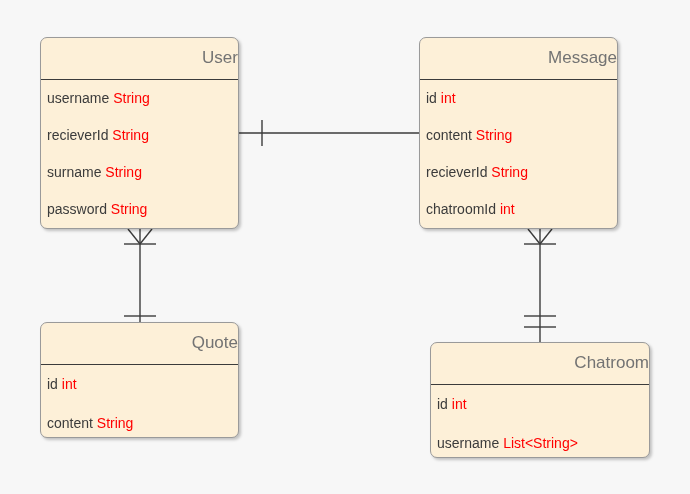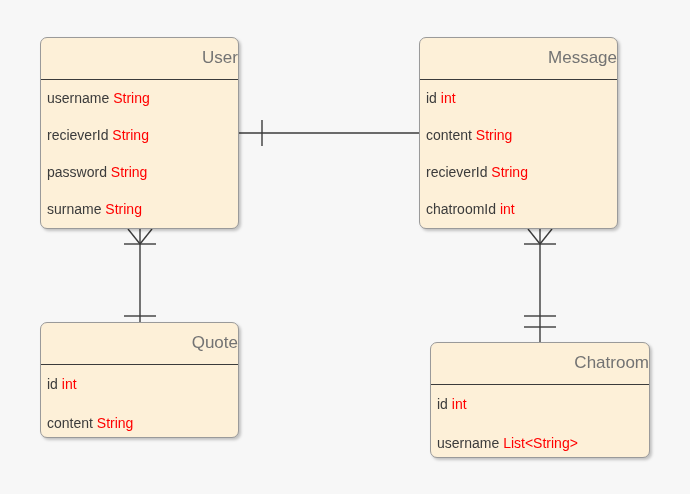--- a/index.html
+++ b/index.html
@@ -127,25 +127,25 @@
     <ul class="attr-list">
       <li class="attr-row">
         <span class="attr-name">username</span>
         <span class="attr-type">String</span>
       </li>
       <li class="attr-row">
         <span class="attr-name">recieverId</span>
         <span class="attr-type">String</span>
       </li>
       <li class="attr-row">
-        <span class="attr-name">password</span>
+        <span class="attr-name">surname</span>
         <span class="attr-type">String</span>
       </li>
       <li class="attr-row">
-        <span class="attr-name">surname</span>
+        <span class="attr-name">password</span>
         <span class="attr-type">String</span>
       </li>
     </ul>
   </div>
 
   <div class="entity" id="entity-message" style="left:419px; top:37px; width:199px; height:192px;">
     <div class="entity-title">Message</div>
     <ul class="attr-list">
       <li class="attr-row">
         <span class="attr-name">id</span>

